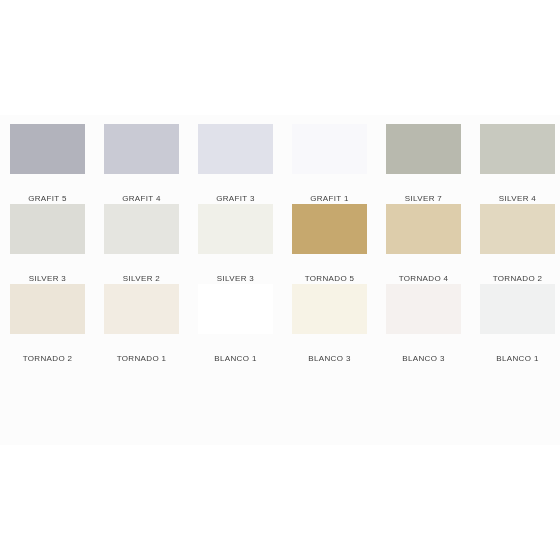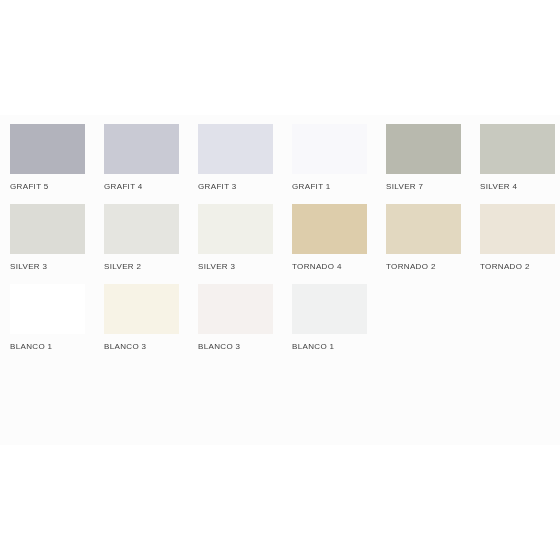--- a/index.html
+++ b/index.html
@@ -48,25 +48,26 @@
 
   .swatch-chip {
     width: 75px;
     height: 50px;
     display: block;
   }
 
   .swatch-label {
     display: block;
     width: 75px;
+    text-align: center;
     font-size: 8px;
     line-height: 10px;
     letter-spacing: 0.35px;
     color: #3d3d3d;
-    margin-top: 8px;
+    margin-top: 20px;
     white-space: nowrap;
     font-family: "Liberation Sans", sans-serif;
   }
 </style>
 </head>
 <body style="background: rgb(255, 255, 255);">
 
 <div id="palette-panel" style="background: rgb(252, 252, 252);"></div>
 
 <div id="swatch-grid">
@@ -100,30 +101,38 @@
     </div>
     <div class="swatch-cell">
       <span class="swatch-chip" style="background-color: rgb(229, 229, 224);"></span>
       <span class="swatch-label">SILVER 2</span>
     </div>
     <div class="swatch-cell">
       <span class="swatch-chip" style="background-color: rgb(240, 240, 233);"></span>
       <span class="swatch-label">SILVER 3</span>
     </div>
     <div class="swatch-cell">
+      <span class="swatch-chip" style="background-color: rgb(198, 168, 110);"></span>
+      <span class="swatch-label">TORNADO 5</span>
+    </div>
+    <div class="swatch-cell">
       <span class="swatch-chip" style="background-color: rgb(221, 205, 171);"></span>
       <span class="swatch-label">TORNADO 4</span>
     </div>
     <div class="swatch-cell">
       <span class="swatch-chip" style="background-color: rgb(226, 216, 192);"></span>
       <span class="swatch-label">TORNADO 2</span>
     </div>
     <div class="swatch-cell">
       <span class="swatch-chip" style="background-color: rgb(236, 229, 216);"></span>
       <span class="swatch-label">TORNADO 2</span>
+    </div>
+    <div class="swatch-cell">
+      <span class="swatch-chip" style="background-color: rgb(242, 236, 226);"></span>
+      <span class="swatch-label">TORNADO 1</span>
     </div>
     <div class="swatch-cell">
       <span class="swatch-chip" style="background-color: rgb(255, 255, 255);"></span>
       <span class="swatch-label">BLANCO 1</span>
     </div>
     <div class="swatch-cell">
       <span class="swatch-chip" style="background-color: rgb(247, 243, 230);"></span>
       <span class="swatch-label">BLANCO 3</span>
     </div>
     <div class="swatch-cell">

